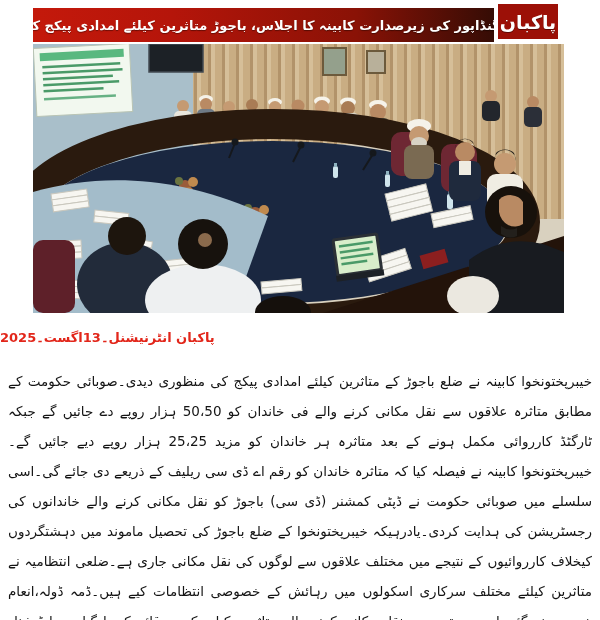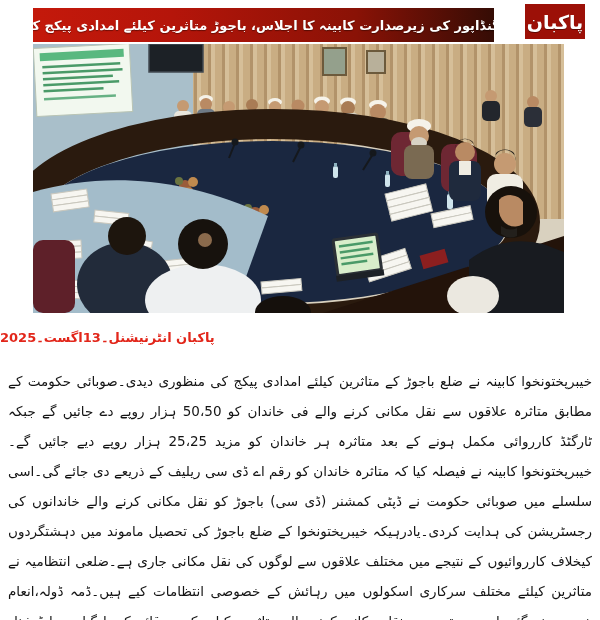--- a/index.html
+++ b/index.html
@@ -11,21 +11,21 @@
   .banner{
     position:absolute;left:33px;top:8px;width:461px;height:34px;
     background:linear-gradient(to right,#c4190b 0%,#b5150a 30%,#8a1206 70%,#350c05 100%);
     display:flex;align-items:center;justify-content:center;overflow:hidden;
   }
   .banner .headline{
     color:#ffffff;font-size:13px;font-weight:bold;white-space:nowrap;
     direction:rtl;text-shadow:0 1px 1px rgba(0,0,0,.4);
   }
   .brand-badge{
-    position:absolute;left:523px;top:2px;width:64px;height:39px;
+    position:absolute;left:496px;top:2px;width:64px;height:39px;
     background:#9c1007;border:2px solid #ffffff;box-sizing:border-box;
     display:flex;align-items:center;justify-content:center;
   }
   .brand-badge span{color:#fff;font-size:19px;font-weight:bold;text-shadow:0 1px 0 #5c0a04;}
   
   .photo{position:absolute;left:33px;top:44px;width:531px;height:269px;background:#cfc6b2;}
   .photo svg{display:block;}
   
   .caption{
     position:absolute;left:0;top:330px;width:600px;text-align:left;

